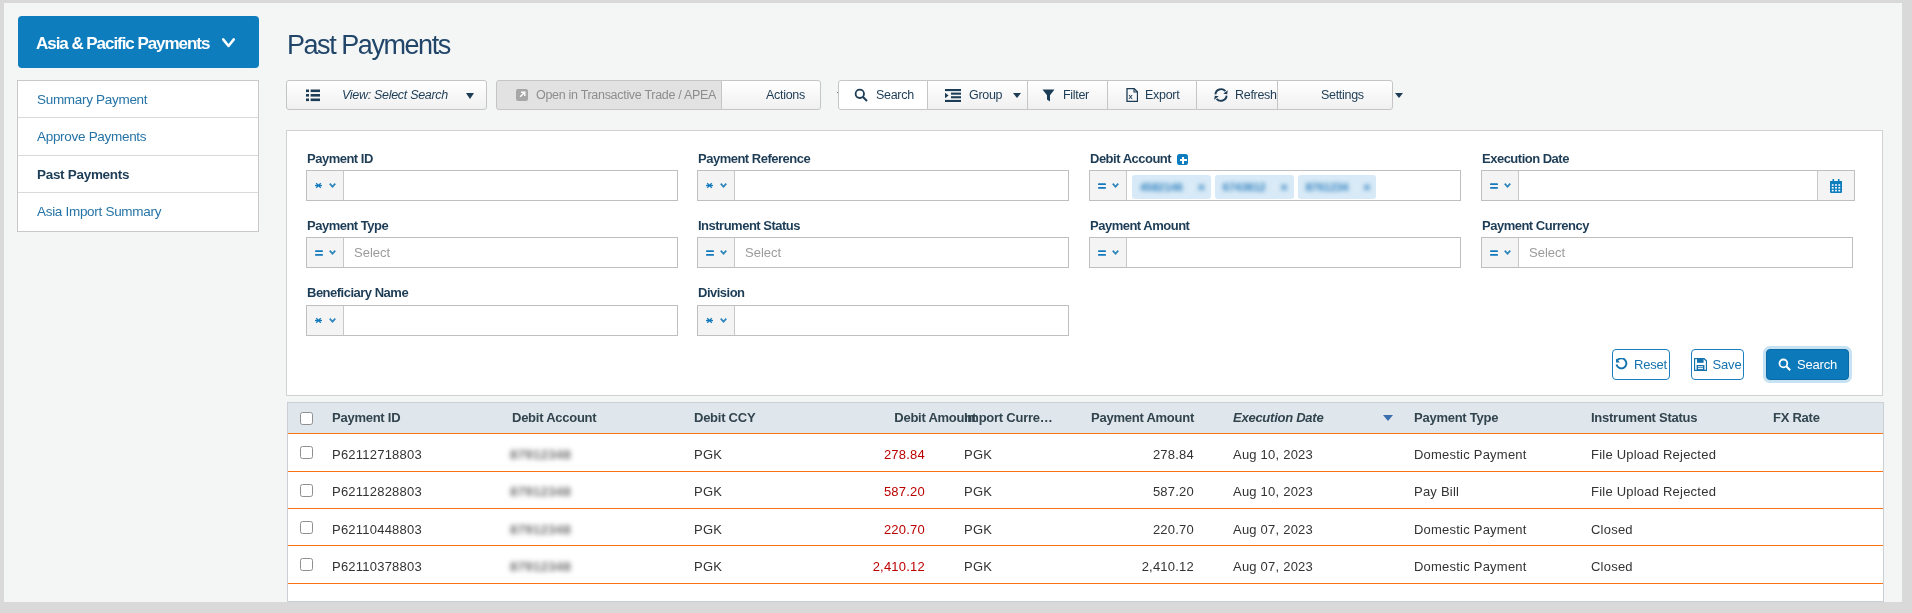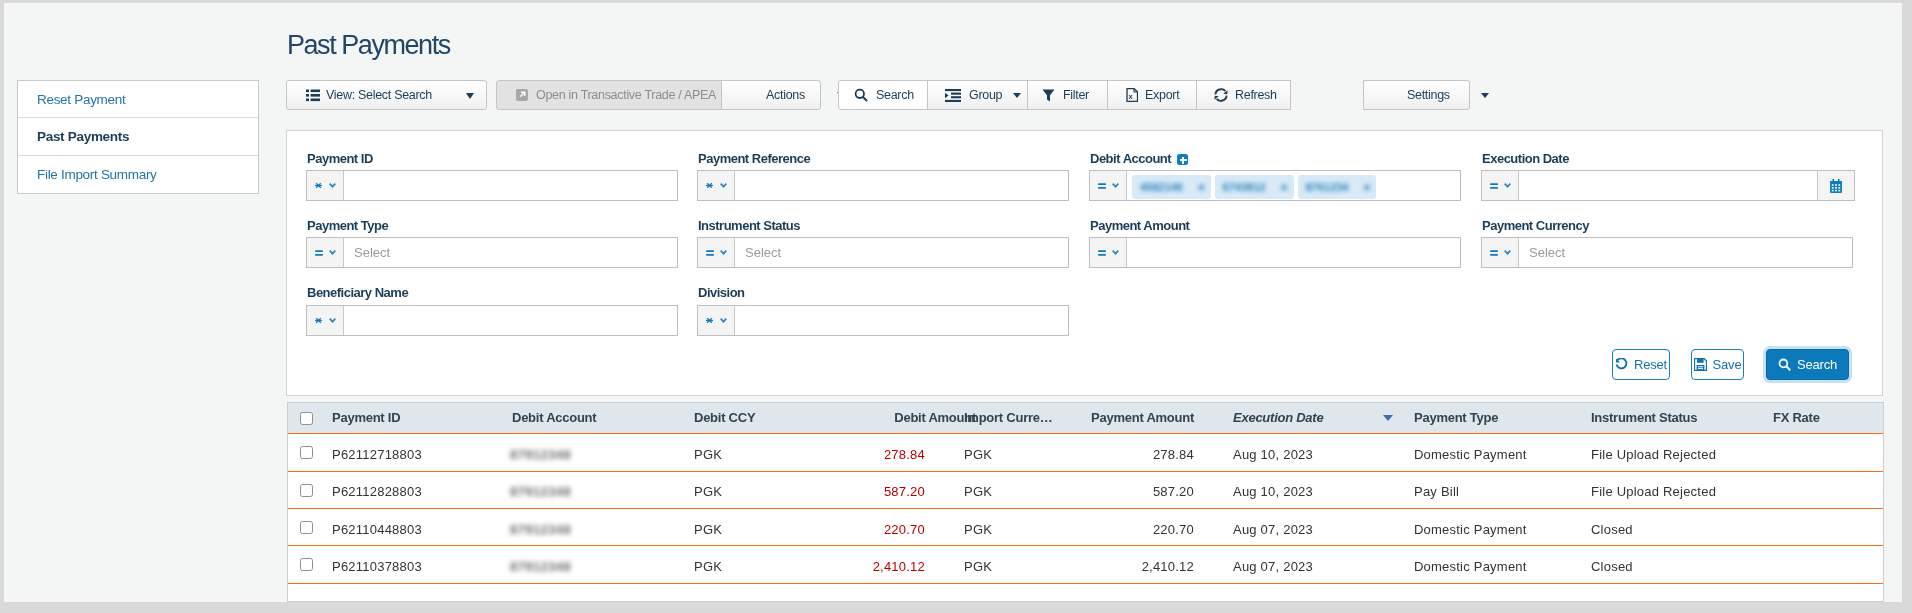--- a/index.html
+++ b/index.html
@@ -54,42 +54,49 @@
 .thead .cell { font-weight:bold; color:#32444e; font-size:13px; letter-spacing:-0.25px; }
 .red { color:#bb0000; }
 .cbx { position:absolute; width:13px; height:13px; border:1px solid #8f8f8f; border-radius:2.5px; background:#fff; }
 .blurnum { filter:blur(2.8px); color:#4f4f4f; opacity:0.85; letter-spacing:0.4px; font-weight:bold; }
 .sortdn { position:absolute; width:0; height:0; border-left:5px solid transparent; border-right:5px solid transparent; border-top:6px solid #3b6fae; }
 </style>
 </head>
 <body>
 <div class="page">
 
+  <div class="sidehead">
+    <span class="t">Asia &amp; Pacific Payments</span>
+    <svg width="13" height="10" viewBox="0 0 13 10">
+        <path d="M1.2 1.4 L6.5 8 L11.8 1.4" fill="none" stroke="#fff" stroke-width="2.5" stroke-linecap="round" stroke-linejoin="round"></path>
+      </svg>
+  </div>
   <div class="menu">
-    <div class="mi">Reset Payment</div>
+    <div class="mi">Summary Payment</div>
+    <div class="mi">Approve Payments</div>
     <div class="mi act">Past Payments</div>
-    <div class="mi">File Import Summary</div>
+    <div class="mi">Asia Import Summary</div>
   </div>
 
   <div class="title">Past Payments</div>
 
   <div class="tbtn" style="left:282px; width:201px;">
     <span style="margin-left:19px; display:flex;">
       <svg width="14" height="13" viewBox="0 0 14 13">
           <g fill="#1d3c55">
             <rect x="0" y="0.5" width="3" height="2.6"></rect>
             <rect x="4.6" y="0.5" width="9.4" height="2.6"></rect>
             <rect x="0" y="5" width="3" height="2.6"></rect>
             <rect x="4.6" y="5" width="9.4" height="2.6"></rect>
             <rect x="0" y="9.5" width="3" height="2.6"></rect>
             <rect x="4.6" y="9.5" width="9.4" height="2.6"></rect>
           </g>
         </svg>
     </span>
-    <span style="margin-left:6px;">View: Select Search</span>
+    <span style="margin-left:22px;font-style:italic;">View: Select Search</span>
     <span class="caret" style="position:absolute; right:12px; top:12px;"></span>
   </div>
 
   <div class="tbtn disb grp first" style="left:492px; width:226px; z-index:1;">
     <svg style="margin-left:19px;" width="12" height="12" viewBox="0 0 12 12">
         <rect x="0" y="0" width="12" height="12" rx="2" fill="#a7a7a7"></rect>
         <path d="M5 3.2 H8.8 V7" fill="none" stroke="#fff" stroke-width="1.4"></path>
         <path d="M8.4 3.6 L4.2 7.8" stroke="#fff" stroke-width="1.4"></path>
       </svg>
     <span style="margin-left:8px;">Open in Transactive Trade / APEA</span>
@@ -144,21 +151,21 @@
     <svg style="margin-left:17px;" width="14" height="14" viewBox="0 0 14 14">
         <g fill="none" stroke="#1d3c55" stroke-width="1.9">
           <path d="M12.6 7.6 A5.7 5.7 0 0 1 2.6 10.8"></path>
           <path d="M1.4 6.4 A5.7 5.7 0 0 1 11.4 3.2"></path>
         </g>
         <path d="M13.5 2 V6 H9.5 Z" fill="#1d3c55" transform="rotate(8 11.5 4)"></path>
         <path d="M0.5 12 V8 H4.5 Z" fill="#1d3c55" transform="rotate(8 2.5 10)"></path>
       </svg>
     <span style="margin-left:7px;">Refresh</span>
   </div>
-  <div class="tbtn grp last" style="left:1359px; width:107px;">
+  <div class="tbtn grp last" style="left:1273px; width:116px;">
     <svg style="margin-left:16px;" width="14" height="14" viewBox="0 0 14 14">
         <path fill="#1d3c55" fill-rule="evenodd" d="M5.9 0 h2.2 l0.35 1.7 a5.6 5.6 0 0 1 1.55 0.64 l1.45 -0.95 1.56 1.56 -0.95 1.45 a5.6 5.6 0 0 1 0.64 1.55 L14 5.9 v2.2 l-1.7 0.35 a5.6 5.6 0 0 1 -0.64 1.55 l0.95 1.45 -1.56 1.56 -1.45 -0.95 a5.6 5.6 0 0 1 -1.55 0.64 L8.1 14 H5.9 l-0.35 -1.7 a5.6 5.6 0 0 1 -1.55 -0.64 l-1.45 0.95 -1.56 -1.56 0.95 -1.45 a5.6 5.6 0 0 1 -0.64 -1.55 L0 8.1 V5.9 l1.7 -0.35 a5.6 5.6 0 0 1 0.64 -1.55 L1.39 2.55 2.95 0.99 4.4 1.94 a5.6 5.6 0 0 1 1.55 -0.64 Z M7 4.6 a2.4 2.4 0 1 0 0 4.8 a2.4 2.4 0 0 0 0 -4.8 Z"></path>
       </svg>
     <span style="margin-left:7px;">Settings</span>
     <span class="carets" style="margin-left:11px;"></span>
   </div>
 
   <div class="panel"></div>
 
   <div class="flabel" style="left:303px; top:148px;">Payment ID</div>

